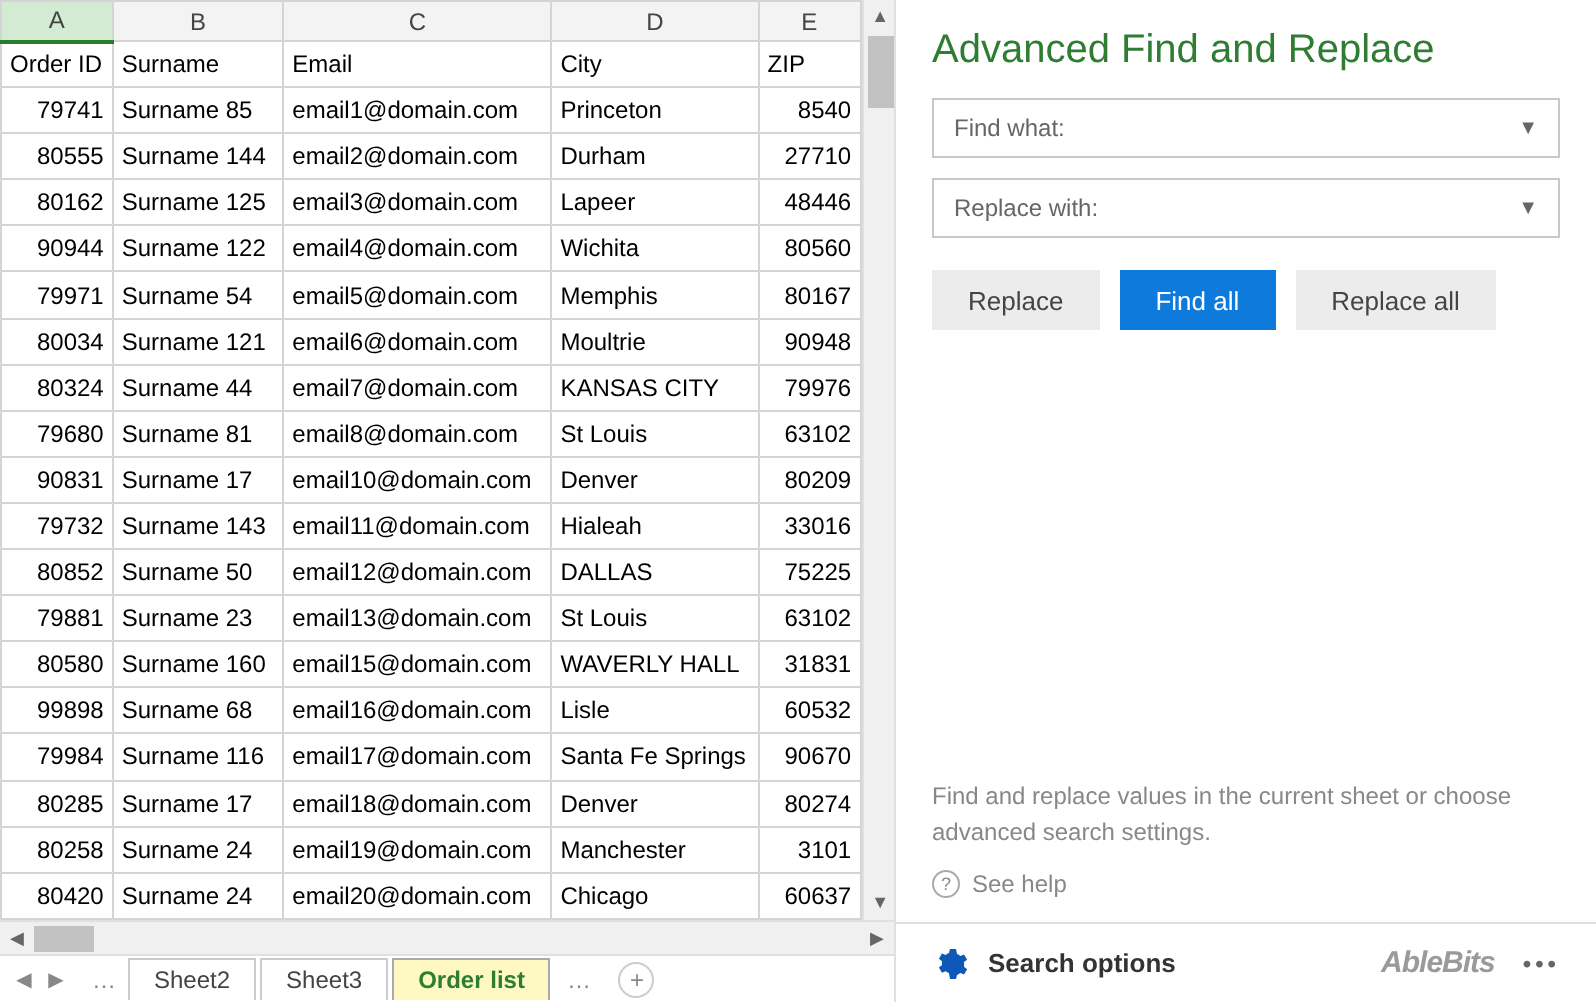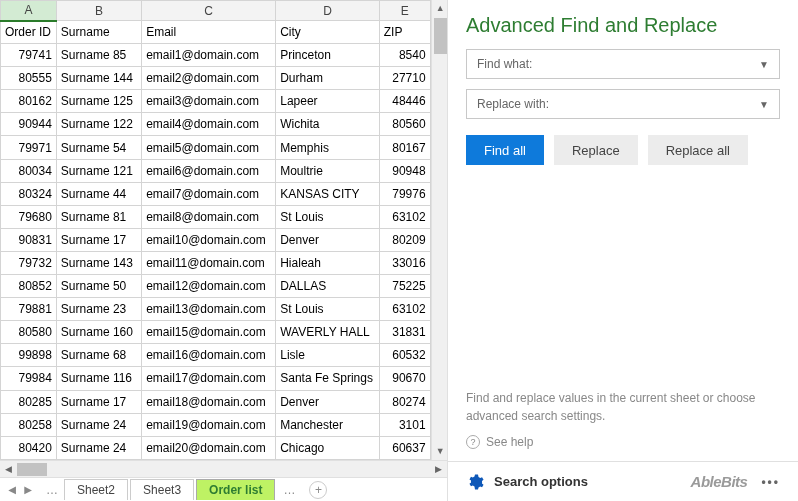--- a/index.html
+++ b/index.html
@@ -26,21 +26,21 @@
 .vscroll .arrow.down { bottom: 0; }
 .hscroll-row { height: 17px; background: #f0f0f0; display: flex; align-items: center; border-top: 1px solid #e0e0e0; }
 .hscroll-arrow { width: 17px; height: 17px; text-align: center; line-height: 17px; color: #666; font-size: 9px; }
 .hscroll-track { flex: 1; height: 17px; position: relative; }
 .hscroll-thumb { position: absolute; left: 0; top: 2px; height: 13px; width: 30px; background: #c2c2c2; }
 .tabs-row { height: 24px; display: flex; align-items: center; background: #fff; border-top: 1px solid #e0e0e0; padding-left: 6px; }
 .tabnav { display: flex; gap: 4px; margin-right: 6px; color: #888; }
 .tabnav span { width: 12px; text-align: center; cursor: pointer; font-size: 10px; }
 .tab-ellipsis { color: #888; margin: 0 6px; }
 .tab { padding: 3px 12px; border: 1px solid #ccc; border-bottom: none; background: #fff; color: #444; margin-right: 2px; font-size: 12px; border-radius: 0 0 0 0; }
-.tab.active { background: #bef264; color: #2e7d32; font-weight: bold; border-top: 1px solid #aaa; border-left: 1px solid #aaa; border-right: 1px solid #aaa; }
+.tab.active { background: #fef9c3; color: #2e7d32; font-weight: bold; border-top: 1px solid #aaa; border-left: 1px solid #aaa; border-right: 1px solid #aaa; }
 .tab-add { width: 18px; height: 18px; border: 1px solid #ccc; border-radius: 50%; text-align: center; line-height: 16px; color: #888; margin-left: 8px; font-size: 12px; }
 
 .right-pane { flex: 1; padding: 14px 18px 8px 18px; display: flex; flex-direction: column; position: relative; }
 .panel-title { color: #2e7d32; font-size: 20px; font-weight: 400; margin-bottom: 12px; }
 .field { border: 1px solid #c8c8c8; height: 30px; width: 100%; margin-bottom: 10px; display: flex; align-items: center; padding: 0 10px; color: #666; position: relative; background: #fff; }
 .field .caret { position: absolute; right: 10px; color: #666; font-size: 10px; }
 .btn-row { display: flex; gap: 10px; margin-top: 6px; }
 .btn { height: 30px; padding: 0 18px; border: none; background: #ececec; color: #444; font-size: 13px; cursor: pointer; }
 .btn.primary { background: #0e7adb; color: #fff; }
 .hint { color: #888; font-size: 12px; margin-top: auto; line-height: 1.5; }
@@ -238,22 +238,22 @@
       <span>Find what:</span>
       <span class="caret">▼</span>
     </div>
 
     <div class="field">
       <span>Replace with:</span>
       <span class="caret">▼</span>
     </div>
 
     <div class="btn-row">
+      <button class="btn">Replace</button>
       <button class="btn primary">Find all</button>
-      <button class="btn">Replace</button>
       <button class="btn">Replace all</button>
     </div>
 
     <div class="hint">Find and replace values in the current sheet or choose advanced search settings.</div>
 
     <div class="help">
       <span class="help-icon">?</span>
       <span>See help</span>
     </div>
 

